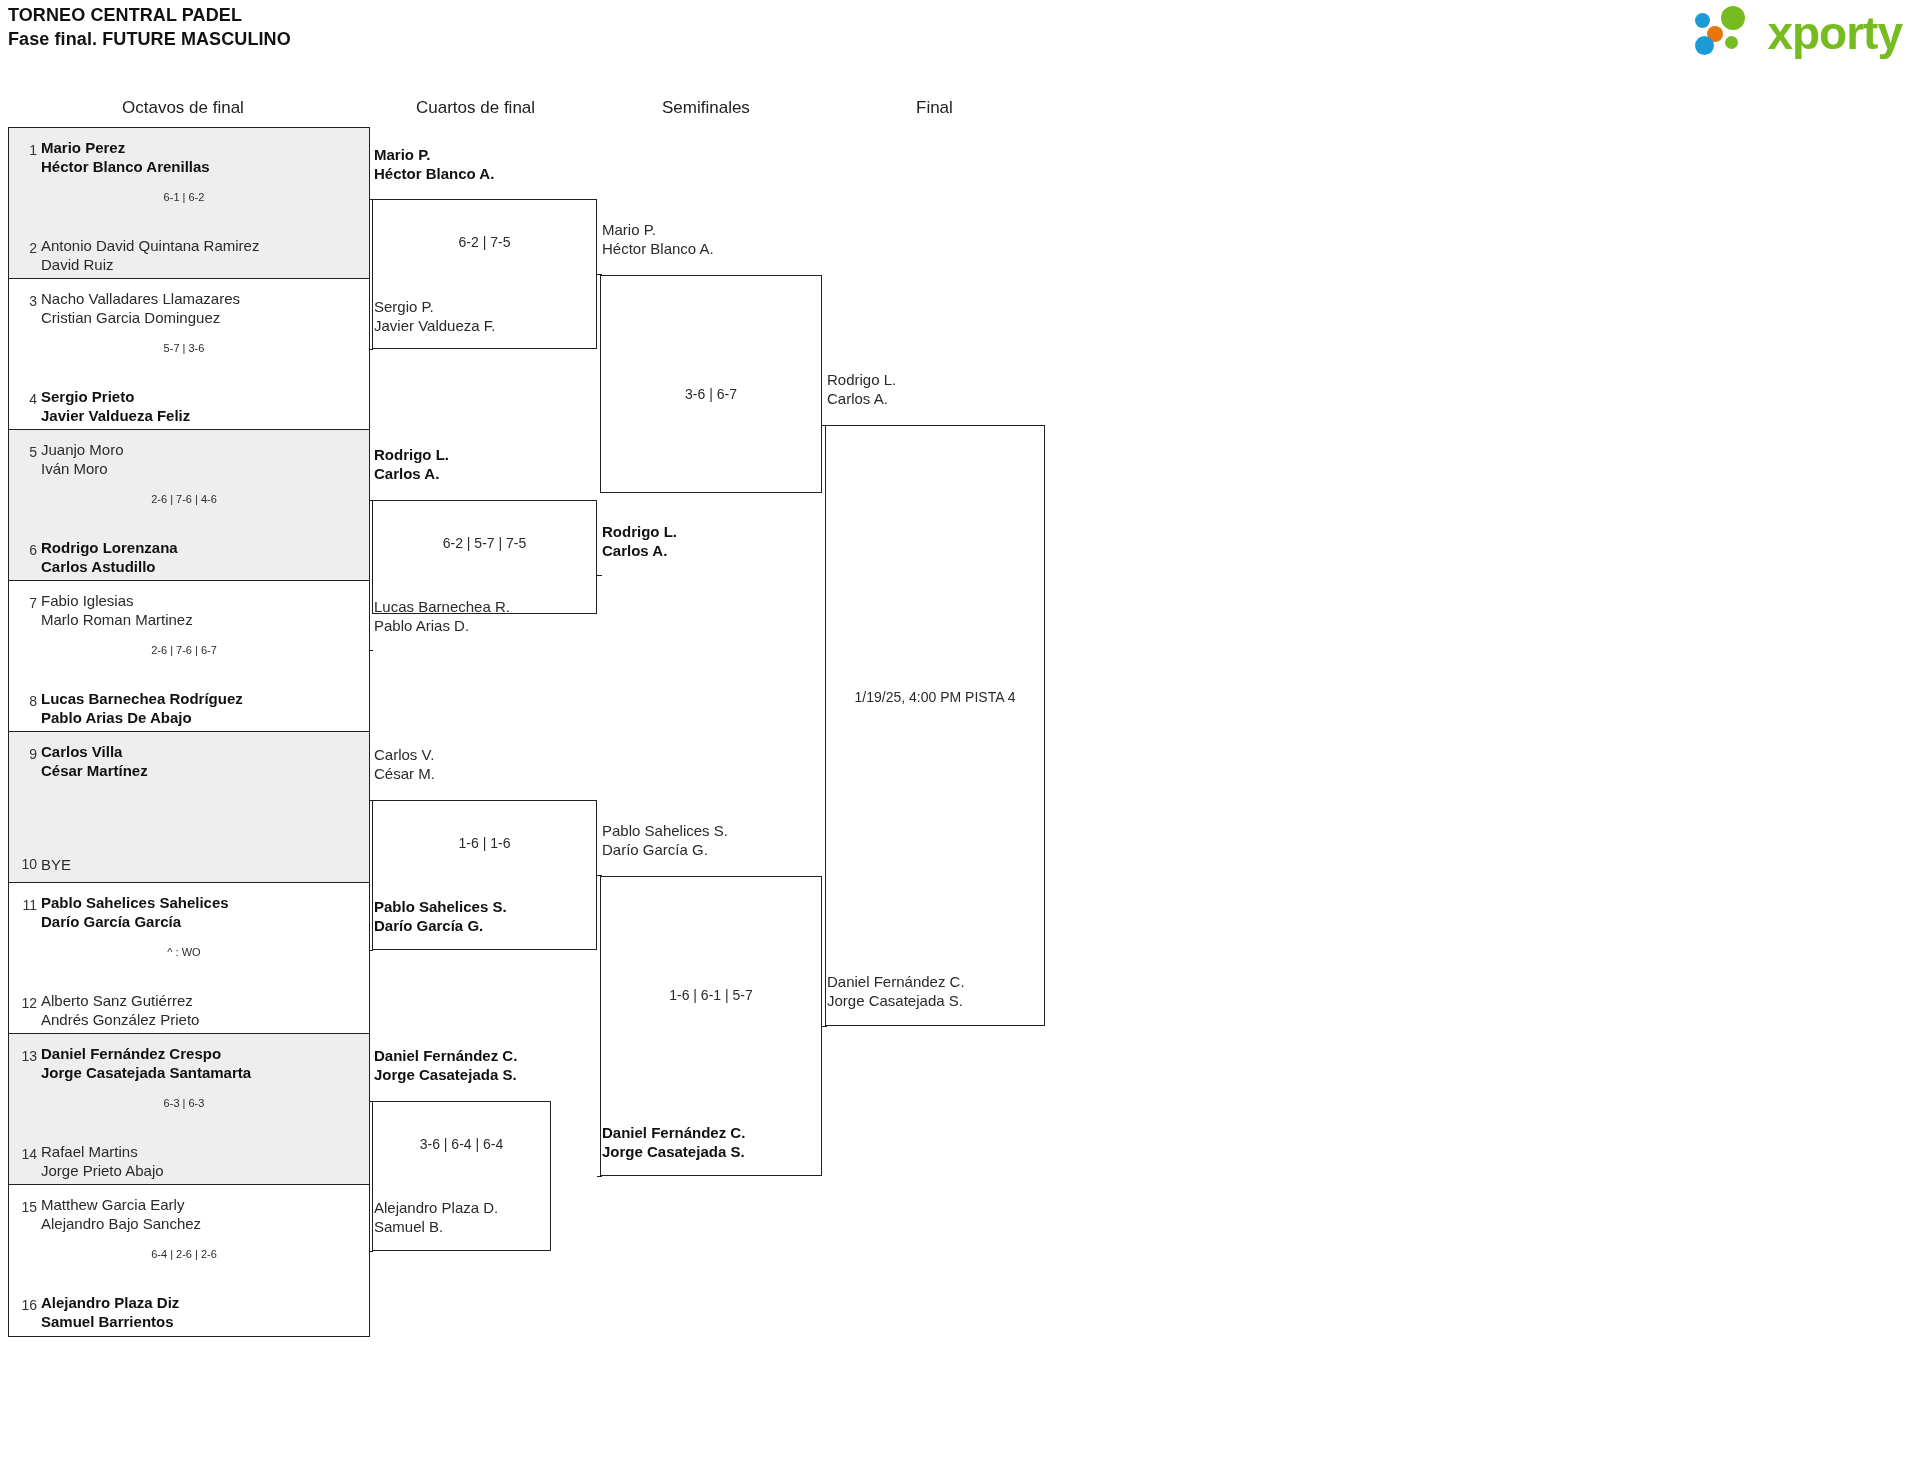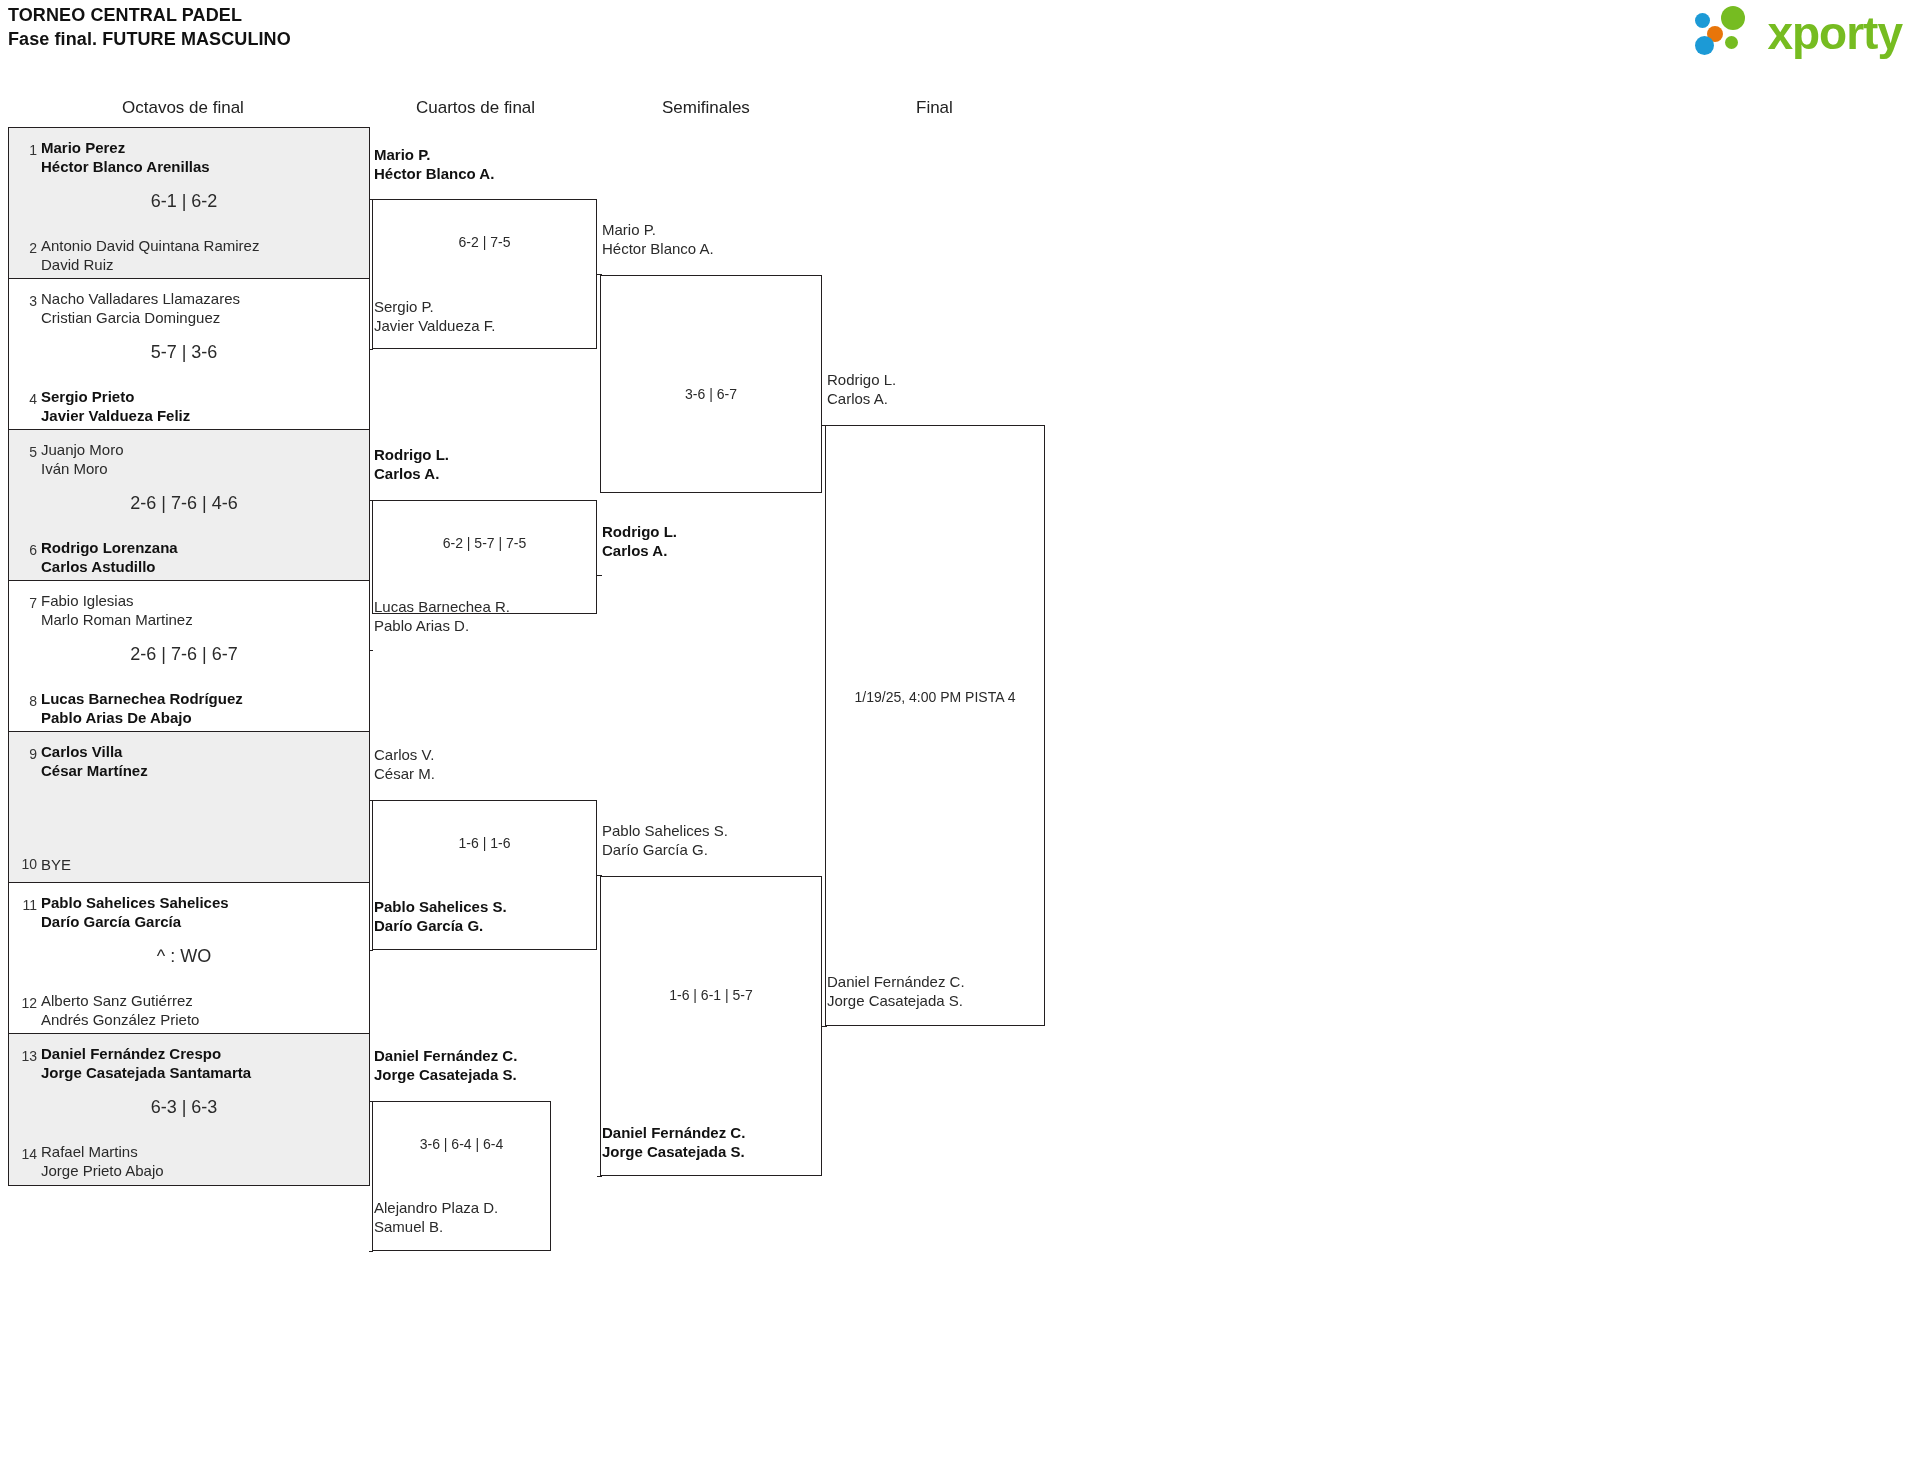--- a/index.html
+++ b/index.html
@@ -30,21 +30,21 @@
   .r1-pair.shaded{background:#eeeeee;}
   .seed{position:absolute;left:6px;font-size:14px;color:#333;width:22px;text-align:right;}
   .team{position:absolute;left:32px;font-size:15px;line-height:1.28;color:#2a2a2a;white-space:nowrap;}
   .team.win{font-weight:bold;color:#111;}
   .r1-top{top:10px;}
   .r1-top-seed{top:14px;}
   .r1-bot{top:108px;}
   .r1-bot-seed{top:112px;}
   .r1-bye{position:absolute;left:32px;top:124px;font-size:15px;color:#2a2a2a;}
   .r1-bye-seed{top:124px;}
-  .r1-score{position:absolute;left:0;right:10px;top:63px;text-align:center;font-size:18px;color:#2a2a2a;}
+  .r1-score{position:absolute;left:0;right:10px;top:63px;text-align:center;font-size:11px;color:#2a2a2a;}
   
   .mbox{position:absolute;border:1px solid #231f20;box-sizing:border-box;}
   .mbox .score{position:absolute;left:0;right:0;text-align:center;font-size:14px;color:#2a2a2a;}
   .nm{position:absolute;font-size:15px;line-height:1.28;color:#2a2a2a;white-space:nowrap;}
   .nm.win{font-weight:bold;color:#111;}
   .stub{position:absolute;background:#231f20;}
 </style>
 </head>
 <body>
 
@@ -158,20 +158,33 @@
       <span>Jorge Casatejada Santamarta</span>
     </span>
     <span class="r1-score">6-3 | 6-3</span>
     <span class="seed r1-bot-seed">14</span>
     <span class="team r1-bot">
       <span>Rafael Martins</span><br>
       <span>Jorge Prieto Abajo</span>
     </span>
   </div>
 
+  <div class="r1-pair">
+    <span class="seed r1-top-seed">15</span>
+    <span class="team r1-top">
+      <span>Matthew Garcia Early</span><br>
+      <span>Alejandro Bajo Sanchez</span>
+    </span>
+    <span class="r1-score">6-4 | 2-6 | 2-6</span>
+    <span class="seed r1-bot-seed">16</span>
+    <span class="team r1-bot win">
+      <span>Alejandro Plaza Diz</span><br>
+      <span>Samuel Barrientos</span>
+    </span>
+  </div>
 </div>
 
 <span class="nm win" style="left:374px;top:145px;">
   <span>Mario P.</span><br>
   <span>Héctor Blanco A.</span>
 </span>
 <div class="mbox" style="left:372px;top:199px;width:225px;height:150px;">
   <span class="score" style="top:34px;">6-2 | 7-5</span>
 </div>
 <span class="nm" style="left:374px;top:297px;">

